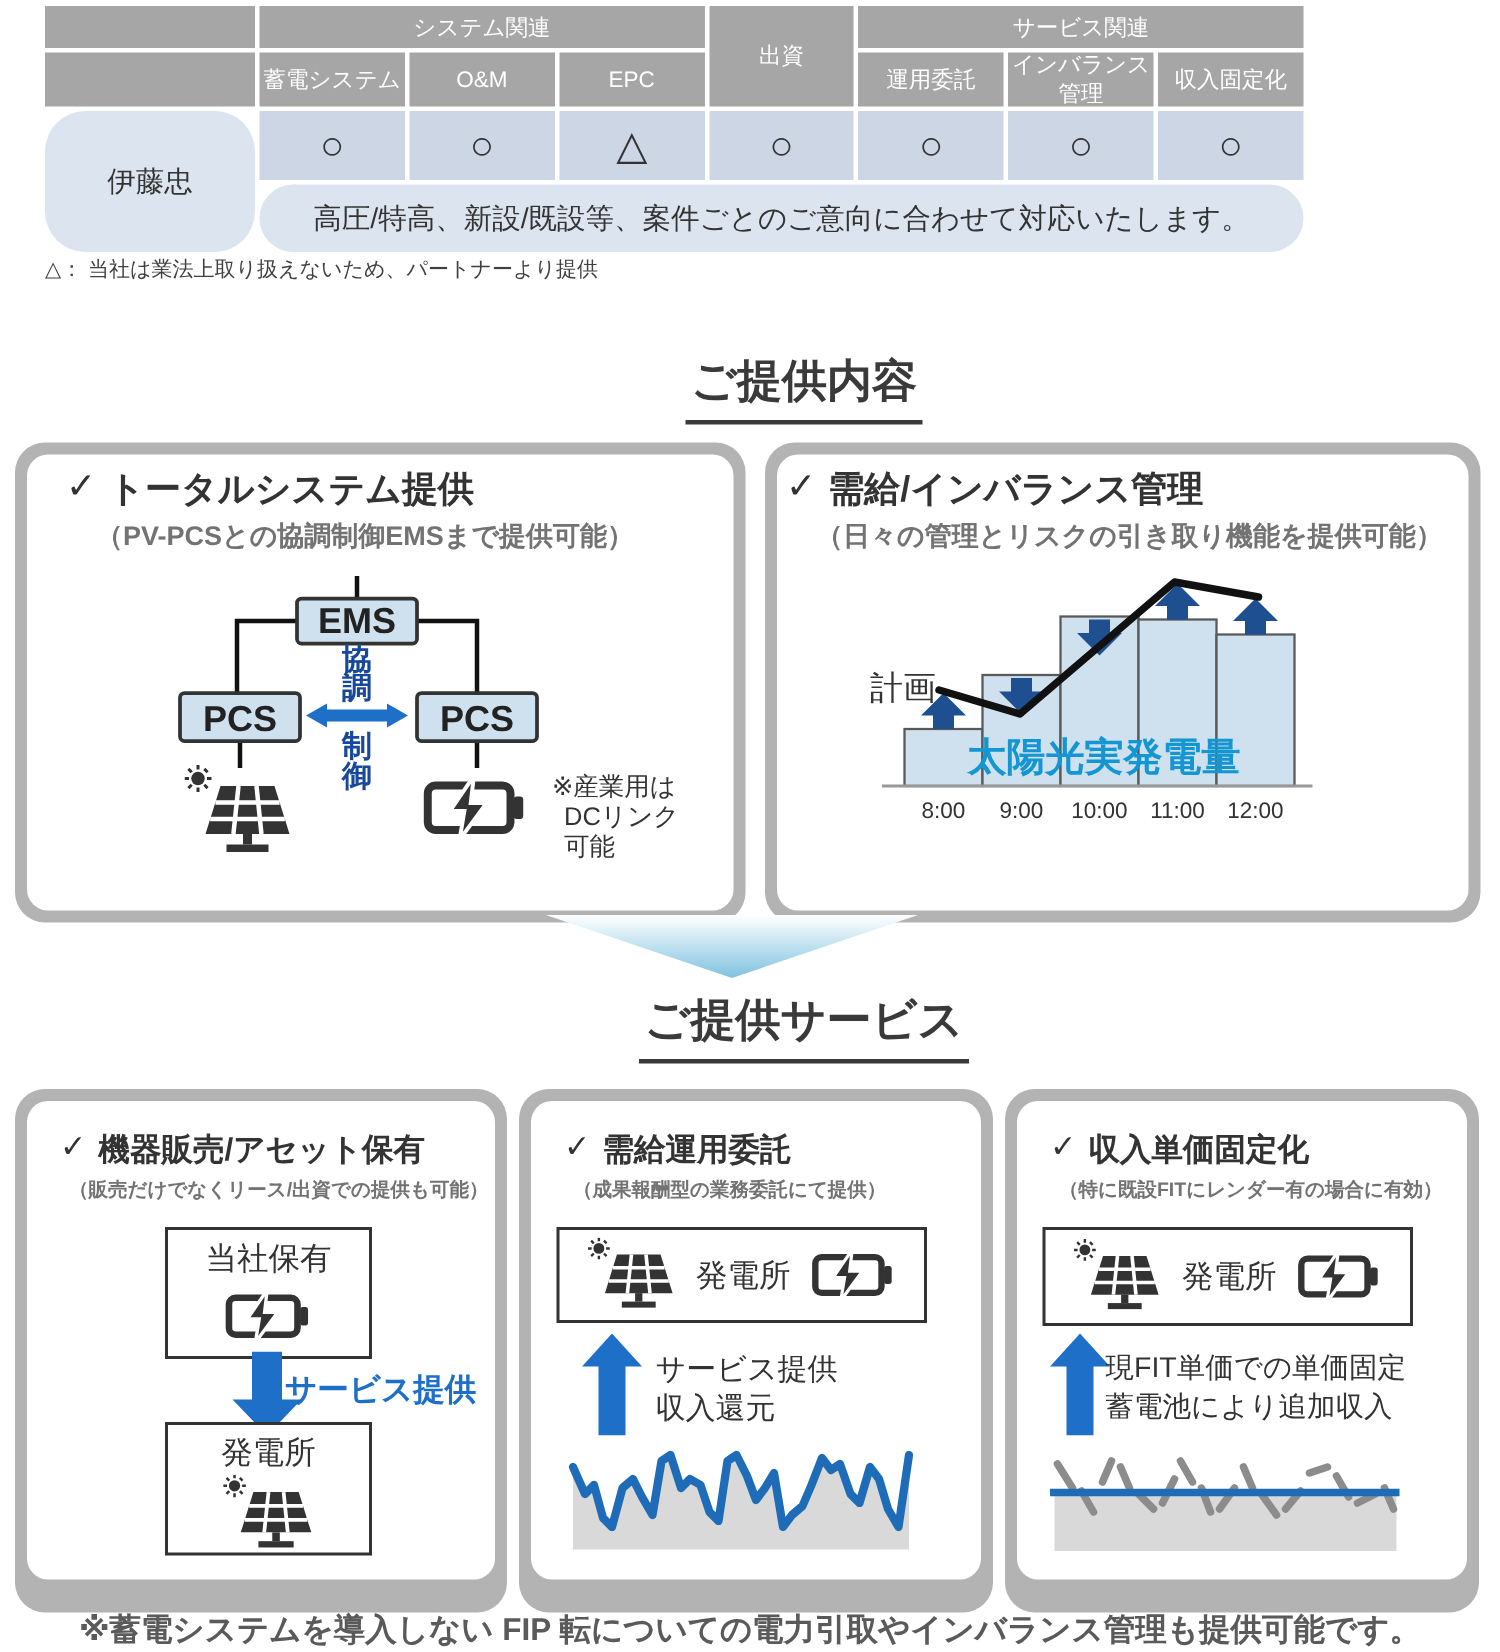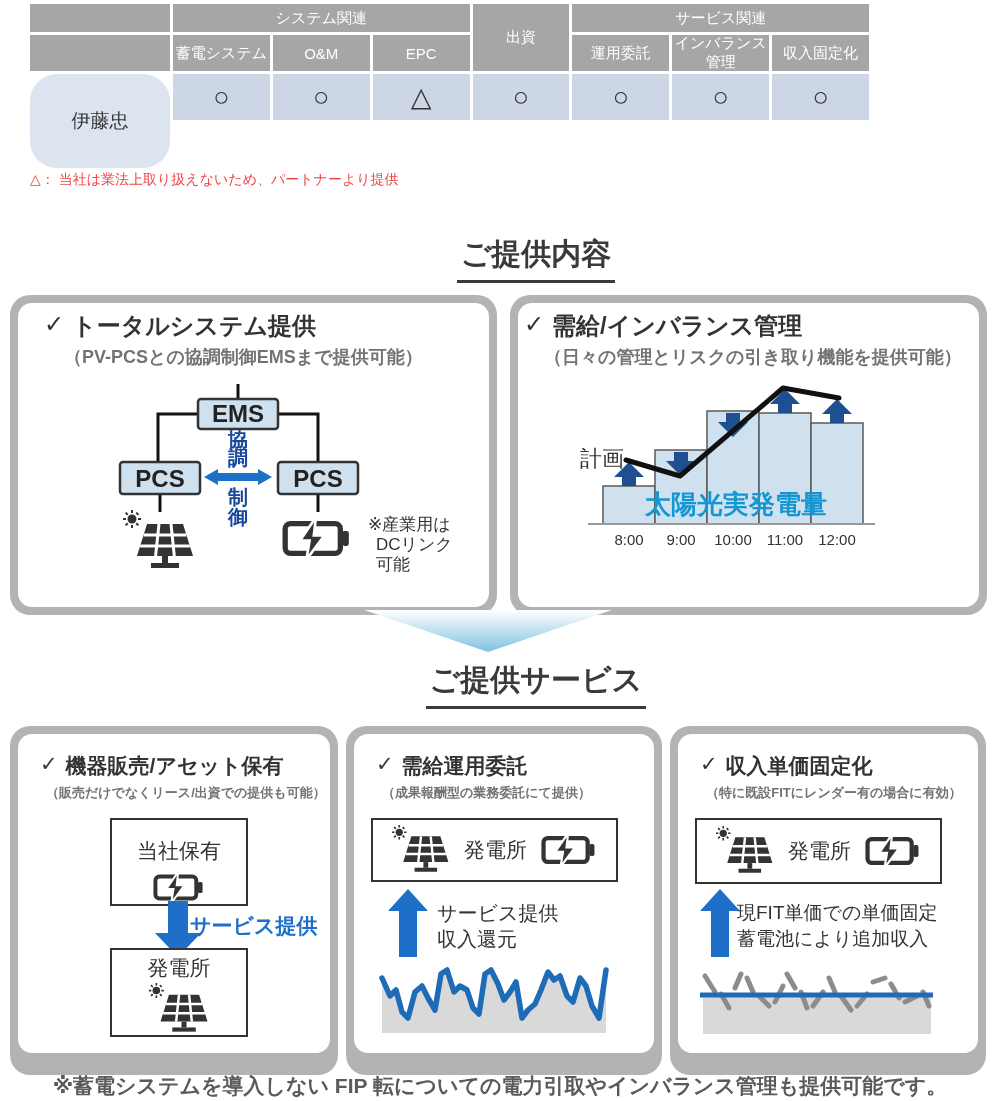--- a/index.html
+++ b/index.html
@@ -9,21 +9,21 @@
   
   .matrix{position:absolute;left:30px;top:4px;width:839px;display:grid;
           grid-template-columns:140px repeat(7,1fr);grid-template-rows:28px 36px 46px 45px;gap:3px;}
   .matrix .cell{display:flex;align-items:center;justify-content:center;text-align:center;}
   .hd{background:#a6a6a6;color:#fff;font-size:15px;}
   .cl-light{background:#dce4f0;color:#333;border-radius:27px;}
   .cl-mid{background:#ccd6e5;color:#333;}
   .mark{font-size:27px;line-height:1;}
   .company{font-size:19px;}
   .supnote{font-size:19px;}
-  .tbl-footnote{position:absolute;left:30px;top:171px;font-size:14px;color:#ef4444;}
+  .tbl-footnote{position:absolute;left:30px;top:171px;font-size:14px;color:#404040;}
 
   
   .sec-title{position:absolute;left:0;width:1000px;text-align:center;padding-left:36px;}
   .sec-title span{display:inline-block;font-size:30px;font-weight:bold;color:#3a3a3a;
                   border-bottom:3px solid #3a3a3a;padding:0 4px 5px 4px;}
 
   
   .gband{position:absolute;background:#b3b3b3;border-radius:20px;}
   .wcard{position:absolute;background:#fff;border-radius:14px;}
 
@@ -81,20 +81,21 @@
     <div class="cell hd" style="grid-column:8;grid-row:2">収入固定化</div>
 
     <div class="cell cl-light company" style="grid-column:1;grid-row:3/5">伊藤忠</div>
     <div class="cell cl-mid mark" style="grid-column:2;grid-row:3">○</div>
     <div class="cell cl-mid mark" style="grid-column:3;grid-row:3">○</div>
     <div class="cell cl-mid mark" style="grid-column:4;grid-row:3">△</div>
     <div class="cell cl-mid mark" style="grid-column:5;grid-row:3">○</div>
     <div class="cell cl-mid mark" style="grid-column:6;grid-row:3">○</div>
     <div class="cell cl-mid mark" style="grid-column:7;grid-row:3">○</div>
     <div class="cell cl-mid mark" style="grid-column:8;grid-row:3">○</div>
+    <div class="cell cl-light supnote" style="grid-column:2/9;grid-row:4">高圧/特高、新設/既設等、案件ごとのご意向に合わせて対応いたします。</div>
   </div>
   <div class="tbl-footnote">△： 当社は業法上取り扱えないため、パートナーより提供</div>
 
   <div class="sec-title" style="top:234px">
     <span>ご提供内容</span>
   </div>
 
   <div class="gband" style="left:10px;top:295px;width:487px;height:320px"></div>
   <div class="gband" style="left:510px;top:295px;width:477px;height:320px"></div>
   <div class="wcard" style="left:18px;top:303px;width:471px;height:304px"></div>
@@ -179,21 +180,21 @@
   <div class="wcard" style="left:354px;top:734px;width:300px;height:319px"></div>
   <div class="wcard" style="left:678px;top:734px;width:300px;height:319px"></div>
 
   <div class="card-head h-small" style="left:40px;top:752px">
     <span class="chk">✓</span>
     <span>機器販売/アセット保有</span>
   </div>
   <div class="card-sub" style="left:46px;top:784px;font-size:13px">（販売だけでなくリース/出資での提供も可能）</div>
 
   <div class="diagram-box" style="left:110px;top:818px;width:134px;height:84px;flex-direction:column;justify-content:flex-start">
-    <div class="label-21" style="margin-top:17px">当社保有</div>
+    <div class="label-21" style="margin-top:5px">当社保有</div>
     <svg width="58" height="37" viewBox="0 0 66 42" style="margin-top:6px">
         <use href="#battery"></use>
       </svg>
   </div>
   <svg style="position:absolute;left:155px;top:901px" width="46" height="56" viewBox="0 0 46 56">
     <polygon points="13,0 33,0 33,32 46,32 23,56 0,32 13,32" fill="#1e6fc8"></polygon>
   </svg>
   <div class="blue-label" style="left:190px;top:912px">サービス提供</div>
   <div class="diagram-box" style="left:110px;top:948px;width:134px;height:85px;flex-direction:column;justify-content:flex-start">
     <div class="label-21" style="margin-top:4px">発電所</div>

